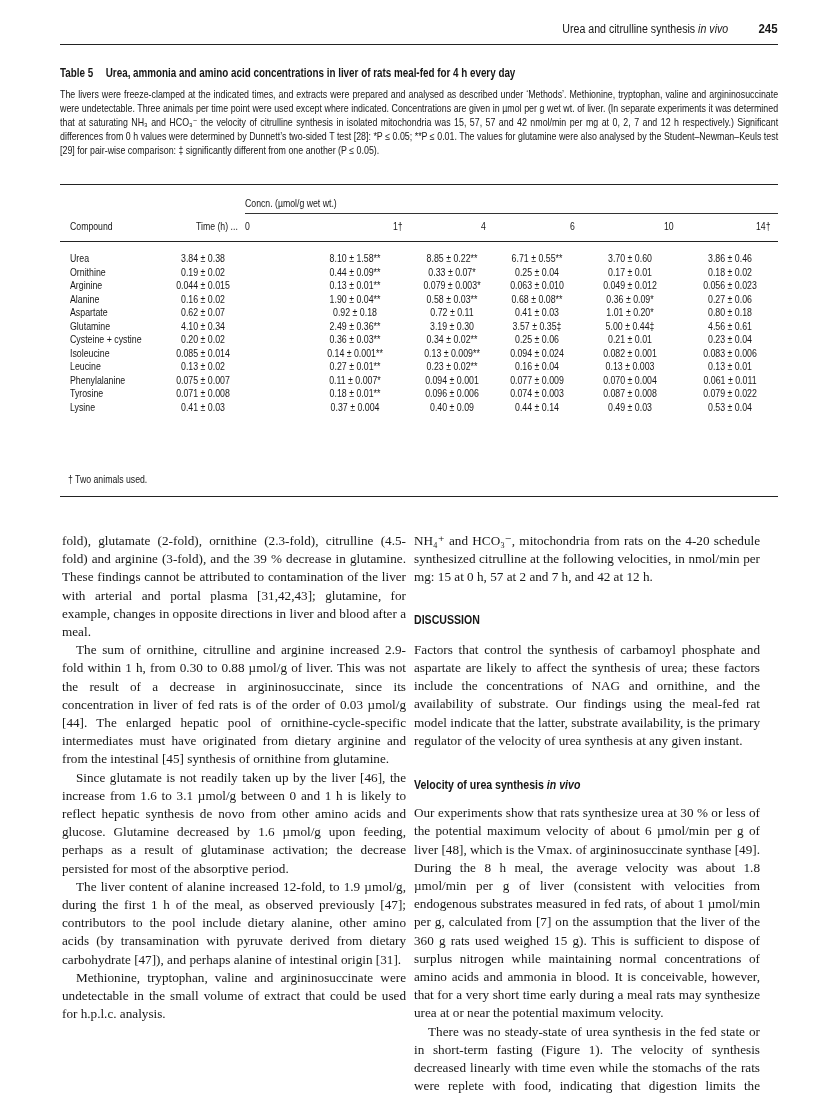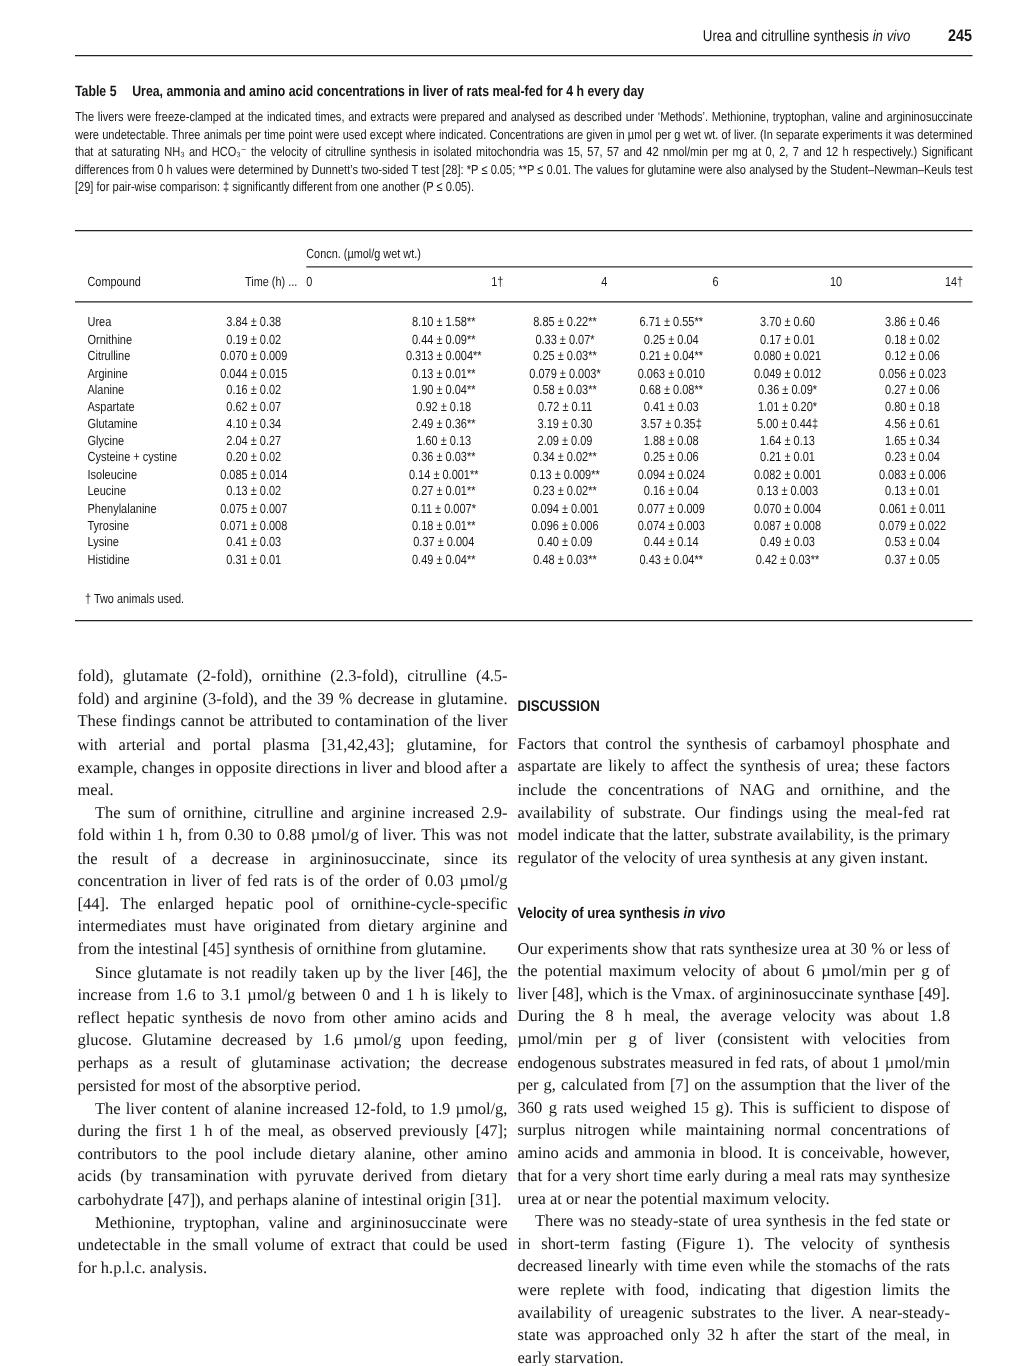--- a/index.html
+++ b/index.html
@@ -88,29 +88,20 @@
     <div class="tbl-row">
       <span class="cmp">Ornithine</span>
       <span class="v" style="left: 143px;">0.19 ± 0.02</span>
       <span class="v" style="left: 295px;">0.44 ± 0.09**</span>
       <span class="v" style="left: 392px;">0.33 ± 0.07*</span>
       <span class="v" style="left: 477px;">0.25 ± 0.04</span>
       <span class="v" style="left: 570px;">0.17 ± 0.01</span>
       <span class="v" style="left: 670px;">0.18 ± 0.02</span>
     </div>
     <div class="tbl-row">
-      <span class="cmp">Citrulline</span>
-      <span class="v" style="left: 143px;">0.070 ± 0.009</span>
-      <span class="v" style="left: 295px;">0.313 ± 0.004**</span>
-      <span class="v" style="left: 392px;">0.25 ± 0.03**</span>
-      <span class="v" style="left: 477px;">0.21 ± 0.04**</span>
-      <span class="v" style="left: 570px;">0.080 ± 0.021</span>
-      <span class="v" style="left: 670px;">0.12 ± 0.06</span>
-    </div>
-    <div class="tbl-row">
       <span class="cmp">Arginine</span>
       <span class="v" style="left: 143px;">0.044 ± 0.015</span>
       <span class="v" style="left: 295px;">0.13 ± 0.01**</span>
       <span class="v" style="left: 392px;">0.079 ± 0.003*</span>
       <span class="v" style="left: 477px;">0.063 ± 0.010</span>
       <span class="v" style="left: 570px;">0.049 ± 0.012</span>
       <span class="v" style="left: 670px;">0.056 ± 0.023</span>
     </div>
     <div class="tbl-row">
       <span class="cmp">Alanine</span>
@@ -133,29 +124,20 @@
     <div class="tbl-row">
       <span class="cmp">Glutamine</span>
       <span class="v" style="left: 143px;">4.10 ± 0.34</span>
       <span class="v" style="left: 295px;">2.49 ± 0.36**</span>
       <span class="v" style="left: 392px;">3.19 ± 0.30</span>
       <span class="v" style="left: 477px;">3.57 ± 0.35‡</span>
       <span class="v" style="left: 570px;">5.00 ± 0.44‡</span>
       <span class="v" style="left: 670px;">4.56 ± 0.61</span>
     </div>
     <div class="tbl-row">
-      <span class="cmp">Glycine</span>
-      <span class="v" style="left: 143px;">2.04 ± 0.27</span>
-      <span class="v" style="left: 295px;">1.60 ± 0.13</span>
-      <span class="v" style="left: 392px;">2.09 ± 0.09</span>
-      <span class="v" style="left: 477px;">1.88 ± 0.08</span>
-      <span class="v" style="left: 570px;">1.64 ± 0.13</span>
-      <span class="v" style="left: 670px;">1.65 ± 0.34</span>
-    </div>
-    <div class="tbl-row">
       <span class="cmp">Cysteine + cystine</span>
       <span class="v" style="left: 143px;">0.20 ± 0.02</span>
       <span class="v" style="left: 295px;">0.36 ± 0.03**</span>
       <span class="v" style="left: 392px;">0.34 ± 0.02**</span>
       <span class="v" style="left: 477px;">0.25 ± 0.06</span>
       <span class="v" style="left: 570px;">0.21 ± 0.01</span>
       <span class="v" style="left: 670px;">0.23 ± 0.04</span>
     </div>
     <div class="tbl-row">
       <span class="cmp">Isoleucine</span>
@@ -195,44 +177,36 @@
     </div>
     <div class="tbl-row">
       <span class="cmp">Lysine</span>
       <span class="v" style="left: 143px;">0.41 ± 0.03</span>
       <span class="v" style="left: 295px;">0.37 ± 0.004</span>
       <span class="v" style="left: 392px;">0.40 ± 0.09</span>
       <span class="v" style="left: 477px;">0.44 ± 0.14</span>
       <span class="v" style="left: 570px;">0.49 ± 0.03</span>
       <span class="v" style="left: 670px;">0.53 ± 0.04</span>
     </div>
-    <div class="tbl-row">
-      <span class="cmp">Histidine</span>
-      <span class="v" style="left: 143px;">0.31 ± 0.01</span>
-      <span class="v" style="left: 295px;">0.49 ± 0.04**</span>
-      <span class="v" style="left: 392px;">0.48 ± 0.03**</span>
-      <span class="v" style="left: 477px;">0.43 ± 0.04**</span>
-      <span class="v" style="left: 570px;">0.42 ± 0.03**</span>
-      <span class="v" style="left: 670px;">0.37 ± 0.05</span>
-    </div>
   </div>
 
 <div class="footnote sans">† Two animals used.</div>
 <div class="rule rule-table-bottom"></div>
 
 <div class="col col-left serif">
   <p>fold), glutamate (2-fold), ornithine (2.3-fold), citrulline (4.5-fold) and arginine (3-fold), and the 39 % decrease in glutamine. These findings cannot be attributed to contamination of the liver with arterial and portal plasma [31,42,43]; glutamine, for example, changes in opposite directions in liver and blood after a meal.</p>
   <p class="ind">The sum of ornithine, citrulline and arginine increased 2.9-fold within 1 h, from 0.30 to 0.88 µmol/g of liver. This was not the result of a decrease in argininosuccinate, since its concentration in liver of fed rats is of the order of 0.03 µmol/g [44]. The enlarged hepatic pool of ornithine-cycle-specific intermediates must have originated from dietary arginine and from the intestinal [45] synthesis of ornithine from glutamine.</p>
   <p class="ind">Since glutamate is not readily taken up by the liver [46], the increase from 1.6 to 3.1 µmol/g between 0 and 1 h is likely to reflect hepatic synthesis de novo from other amino acids and glucose. Glutamine decreased by 1.6 µmol/g upon feeding, perhaps as a result of glutaminase activation; the decrease persisted for most of the absorptive period.</p>
   <p class="ind">The liver content of alanine increased 12-fold, to 1.9 µmol/g, during the first 1 h of the meal, as observed previously [47]; contributors to the pool include dietary alanine, other amino acids (by transamination with pyruvate derived from dietary carbohydrate [47]), and perhaps alanine of intestinal origin [31].</p>
   <p class="ind">Methionine, tryptophan, valine and argininosuccinate were undetectable in the small volume of extract that could be used for h.p.l.c. analysis.</p>
 
 </div>
 
 <div class="col col-right serif">
+  <p><span>NH₄⁺ </span><span>and HCO₃⁻, mitochondria from rats on the 4-20 schedule synthesized citrulline at the following velocities, in nmol/min per mg: 15 at 0 h, 57 at 2 and 7 h, and 42 at 12 h.</span></p>
   <div style="height:24px;"></div>
   <p class="sec-head sans">DISCUSSION</p>
   <div style="height:12px;"></div>
   <p>Factors that control the synthesis of carbamoyl phosphate and aspartate are likely to affect the synthesis of urea; these factors include the concentrations of NAG and ornithine, and the availability of substrate. Our findings using the meal-fed rat model indicate that the latter, substrate availability, is the primary regulator of the velocity of urea synthesis at any given instant.</p>
   <div style="height:26px;"></div>
   <p class="sec-head sans"><span>Velocity of urea synthesis </span><i>in vivo</i></p>
   <div style="height:10px;"></div>
   <p>Our experiments show that rats synthesize urea at 30 % or less of the potential maximum velocity of about 6 µmol/min per g of liver [48], which is the Vmax. of argininosuccinate synthase [49]. During the 8 h meal, the average velocity was about 1.8 µmol/min per g of liver (consistent with velocities from endogenous substrates measured in fed rats, of about 1 µmol/min per g, calculated from [7] on the assumption that the liver of the 360 g rats used weighed 15 g). This is sufficient to dispose of surplus nitrogen while maintaining normal concentrations of amino acids and ammonia in blood. It is conceivable, however, that for a very short time early during a meal rats may synthesize urea at or near the potential maximum velocity.</p>
   <p class="ind">There was no steady-state of urea synthesis in the fed state or in short-term fasting (Figure 1). The velocity of synthesis decreased linearly with time even while the stomachs of the rats were replete with food, indicating that digestion limits the availability of ureagenic substrates to the liver. A near-steady-state was approached only 32 h after the start of the meal, in early starvation.</p>
 </div>

